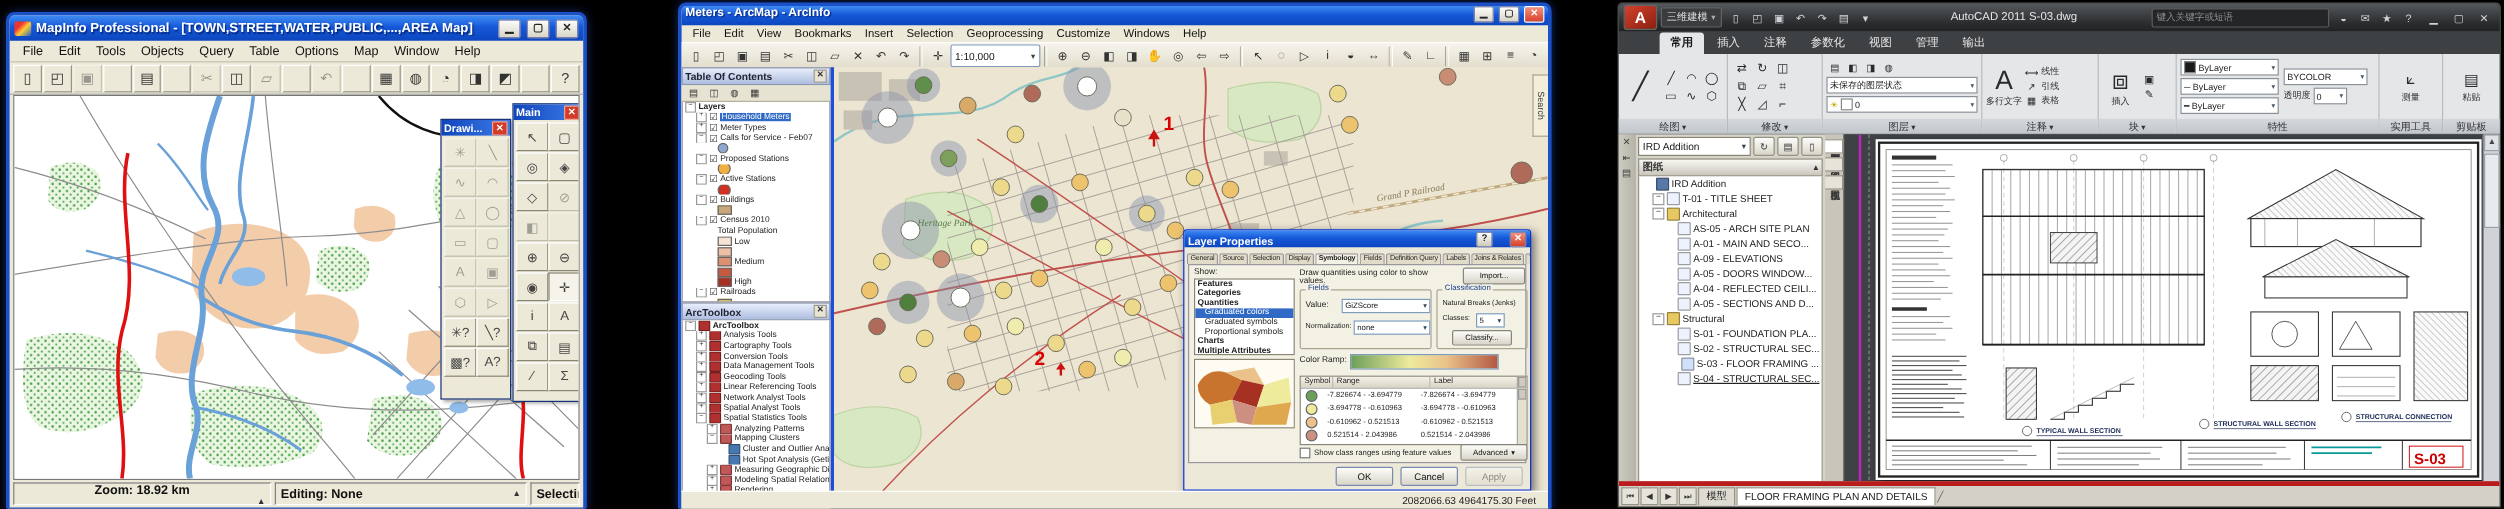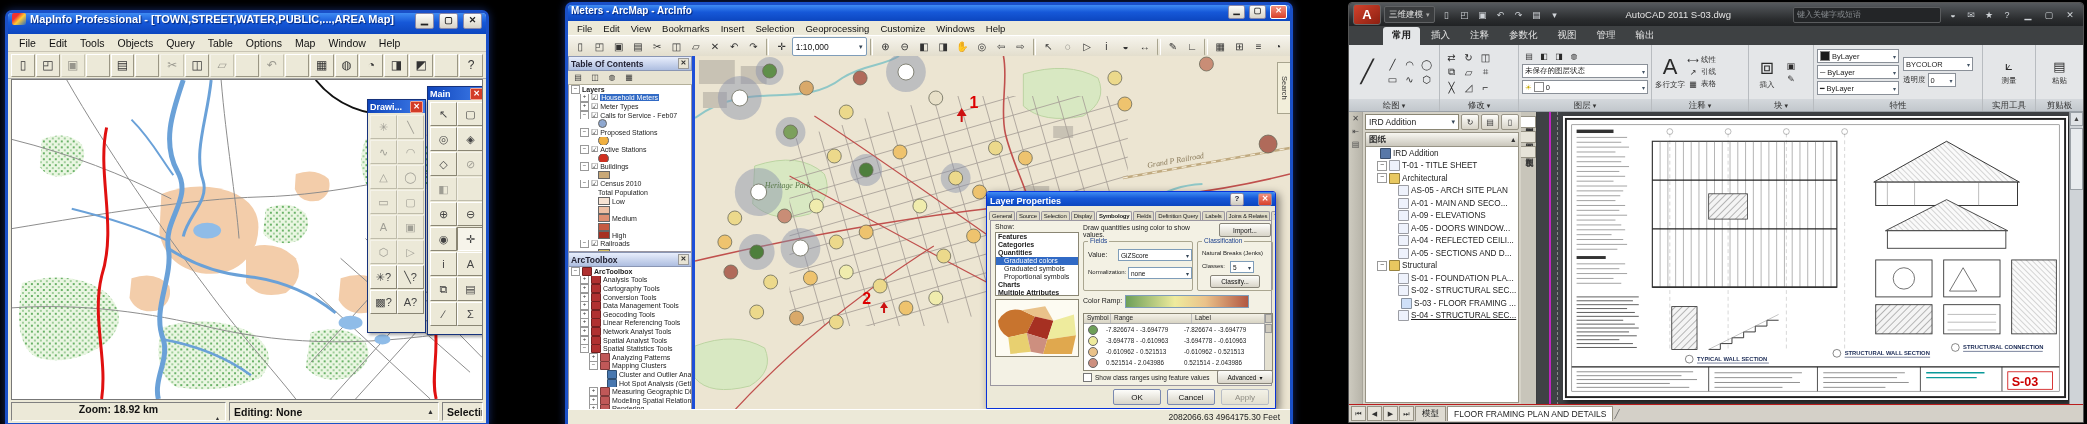--- a/index.html
+++ b/index.html
@@ -3,21 +3,21 @@
 <meta charset="utf-8">
 <style>
   html,body{margin:0;padding:0;background:#000;}
   body{font-family:"Liberation Sans",sans-serif;-webkit-font-smoothing:antialiased;}
   .stage{position:relative;width:2087px;height:424px;background:#000;overflow:hidden;}
   .abs{position:absolute;}
   .dis{opacity:.45;}
 
   
   .mi{left:5px;top:10px;width:478px;height:410px;background:#ece9d8;border:3px solid #1a50c8;border-radius:7px 7px 0 0;box-shadow:0 0 8px rgba(40,80,200,.5);}
-  .mi-title{height:21px;background:linear-gradient(180deg,#3f8cf3,#1658d8 45%,#0c46bf);border-radius:4px 4px 0 0;color:#fff;font-weight:bold;font-size:11px;display:flex;padding:0 4px;gap:4px;}
+  .mi-title{height:21px;background:linear-gradient(180deg,#3f8cf3,#1658d8 45%,#0c46bf);border-radius:4px 4px 0 0;color:#fff;font-weight:bold;font-size:11px;display:flex;align-items:center;padding:0 4px;gap:4px;}
   .mi-appicon{width:14px;height:12px;background:linear-gradient(135deg,#e33 30%,#fc3 55%,#26c);border-radius:2px;flex:0 0 auto;}
   .mi-titletext{flex:1;white-space:nowrap;overflow:hidden;text-shadow:1px 1px 1px #04287c;}
   .winbtn{width:17px;height:14px;font-size:9px;line-height:12px;text-align:center;color:#222;background:linear-gradient(180deg,#fdfdfa,#d8d4c8);border:1px solid #88a;border-radius:2px;margin-left:1px;}
   .mi-menu{height:17px;display:flex;align-items:center;gap:1px;padding:0 5px;font-size:10.5px;color:#111;border-bottom:1px solid #c8c4b4;}
   .mi-menu .m-item{padding:1px 6px;}
   .mi-tools{height:26px;display:flex;align-items:center;gap:1px;padding:0 3px;border-bottom:1px solid #aaa;}
   .tbtn{width:22px;height:21px;display:flex;align-items:center;justify-content:center;font-size:12px;color:#333;background:#ece9d8;border:1px solid #ece9d8;border-top-color:#fff;border-left-color:#fff;border-right-color:#9a9684;border-bottom-color:#9a9684;}
   .mi-map{position:absolute;top:66px;left:3px;right:3px;bottom:23px;background:#fff;border:1px solid #777;overflow:hidden;}
   .mi-status{position:absolute;left:3px;right:3px;bottom:2px;height:19px;display:flex;gap:3px;align-items:stretch;background:#ece9d8;}
   .st-cell{border:1px solid #808080;border-right-color:#fff;border-bottom-color:#fff;font-size:10.5px;font-weight:bold;color:#111;display:flex;align-items:center;padding:0 4px;background:#ece9d8;white-space:nowrap;overflow:hidden;}
@@ -142,21 +142,21 @@
   .ssm-tabs{width:15px;display:flex;flex-direction:column;gap:3px;padding-top:4px;flex:0 0 auto;background:#c8c5ba;}
   .ssm-vtab{writing-mode:vertical-rl;font-size:8px;color:#333;background:#e6e3d8;border:1px solid #979385;border-left:none;padding:5px 0;display:flex;align-items:center;}
   .ssm-vtab.on{background:#fff;font-weight:bold;}
   .ac-draw{flex:1;position:relative;background:#3f4245;overflow:hidden;}
   .paper{position:absolute;left:26px;top:4px;right:15px;bottom:5px;background:#fff;box-shadow:3px 3px 6px rgba(0,0,0,.6);}
   .vp-line{position:absolute;left:12px;top:0;bottom:0;width:0;border-left:2px solid #c024c0;}
   .vp-dash{position:absolute;left:20px;top:0;bottom:0;width:0;border-left:1px dashed #888;}
   .ac-vsb{position:absolute;right:0;top:0;bottom:0;width:13px;background:#cfd3d7;border-left:1px solid #8a8e92;display:flex;flex-direction:column;}
   .ac-vsb .sb-a{height:12px;background:#e0e3e6;border:1px solid #9aa0a6;font-size:7px;text-align:center;line-height:11px;color:#444;}
   .ac-vsb .sb-t{height:60px;background:#e8ebee;border:1px solid #9aa0a6;margin-top:2px;}
-  .ac-ltabs{position:absolute;left:0;right:0;bottom:0;height:17px;background:#d4d0c8;display:flex;align-items:center;gap:1px;padding:0 2px;font-size:8.5px;color:#222;border-top:1px solid #b91c1c;}
+  .ac-ltabs{position:absolute;left:0;right:0;bottom:0;height:17px;background:#d4d0c8;display:flex;align-items:center;gap:1px;padding:0 2px;font-size:8.5px;color:#222;border-top:4px solid #b91c1c;}
   .lt-nav{width:13px;height:13px;background:#e6e3da;border:1px solid #979385;font-size:7px;display:flex;align-items:center;justify-content:center;color:#333;}
   .lt-tab{height:14px;background:#fff;border:1px solid #979385;border-bottom:none;padding:0 6px;display:flex;align-items:center;white-space:nowrap;}
   .lt-tab.model{background:#dedbd2;}
   .m-item{white-space:nowrap;}
 </style>
 </head>
 <body>
 
 <div class="stage">
 

